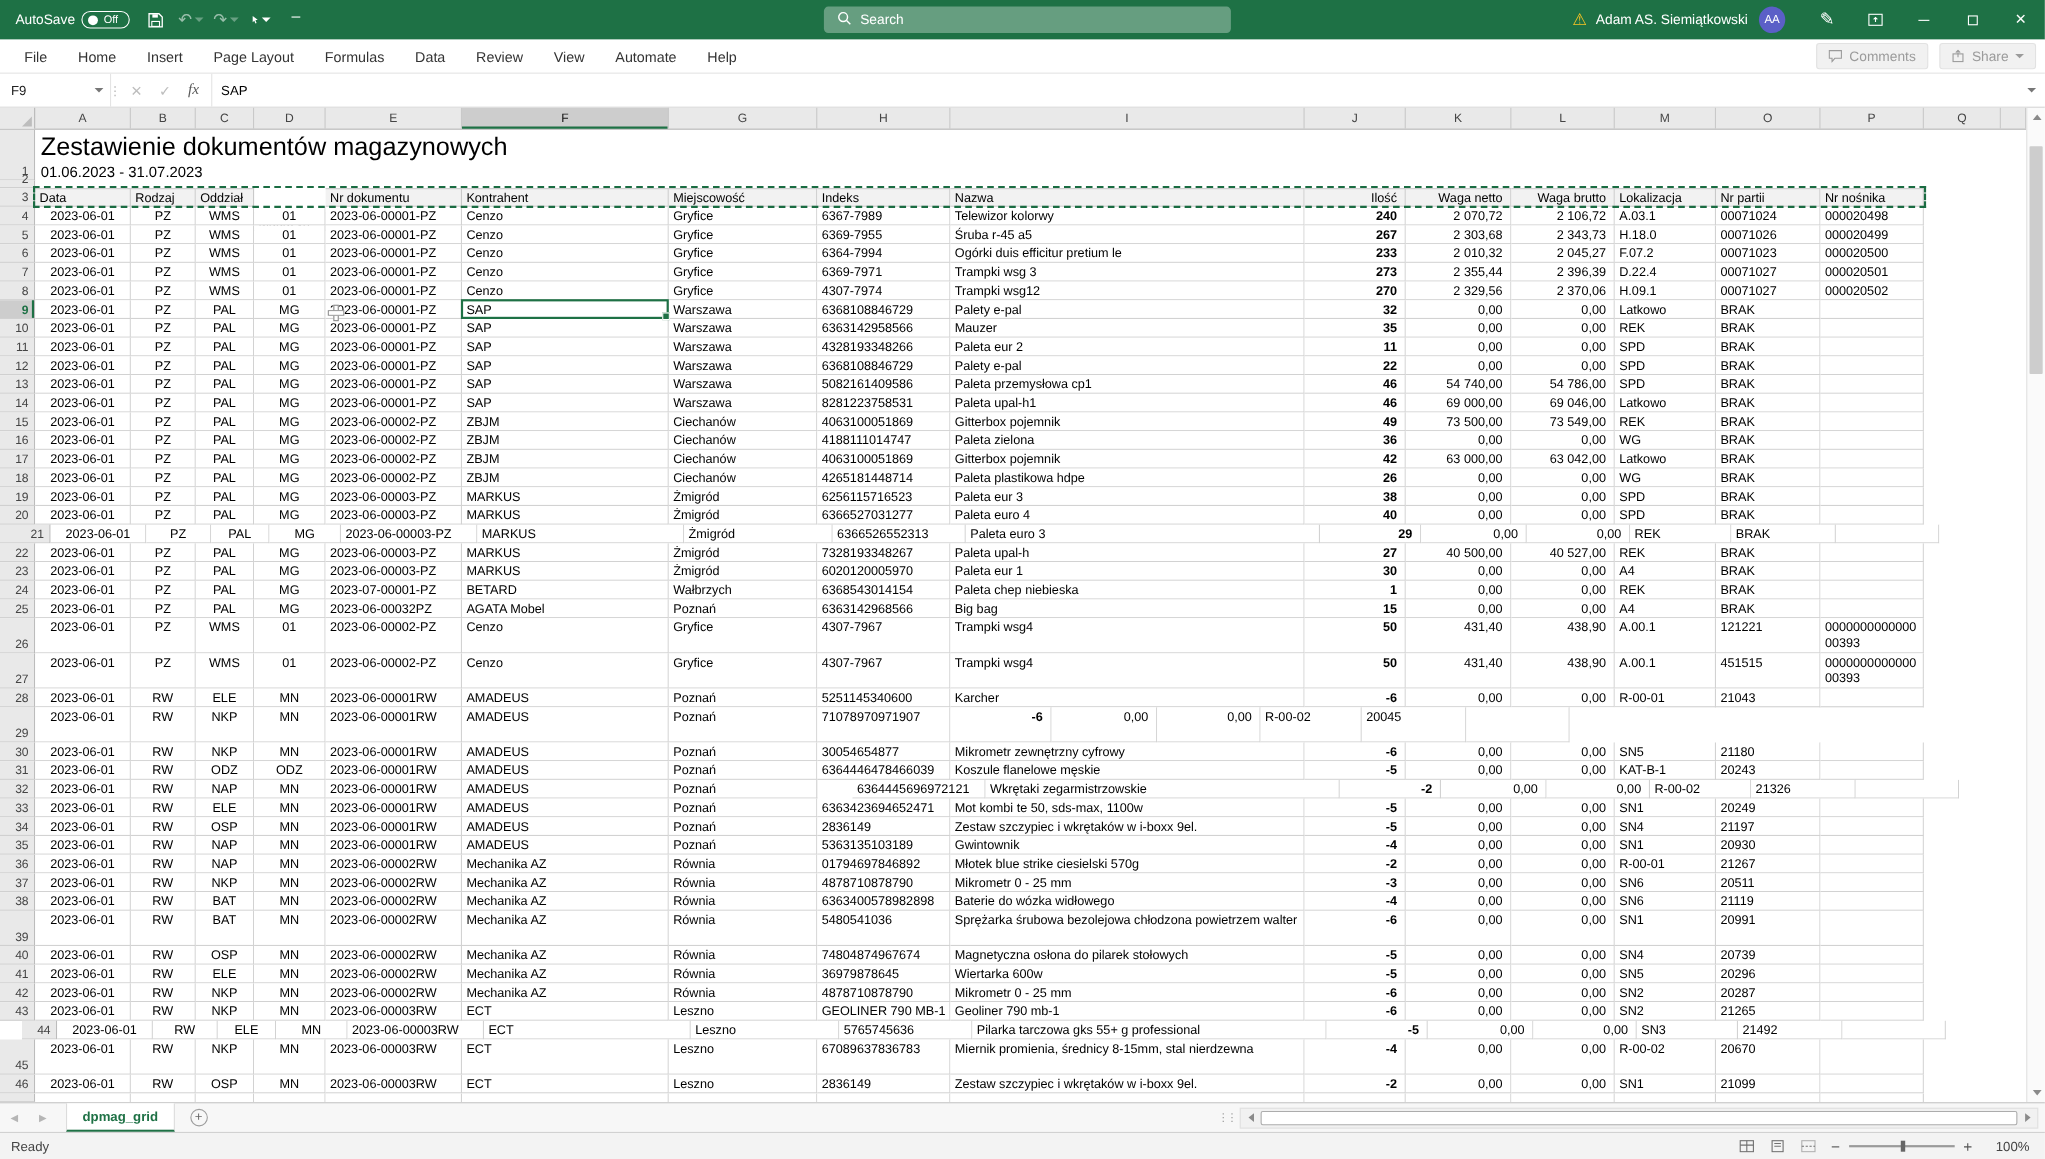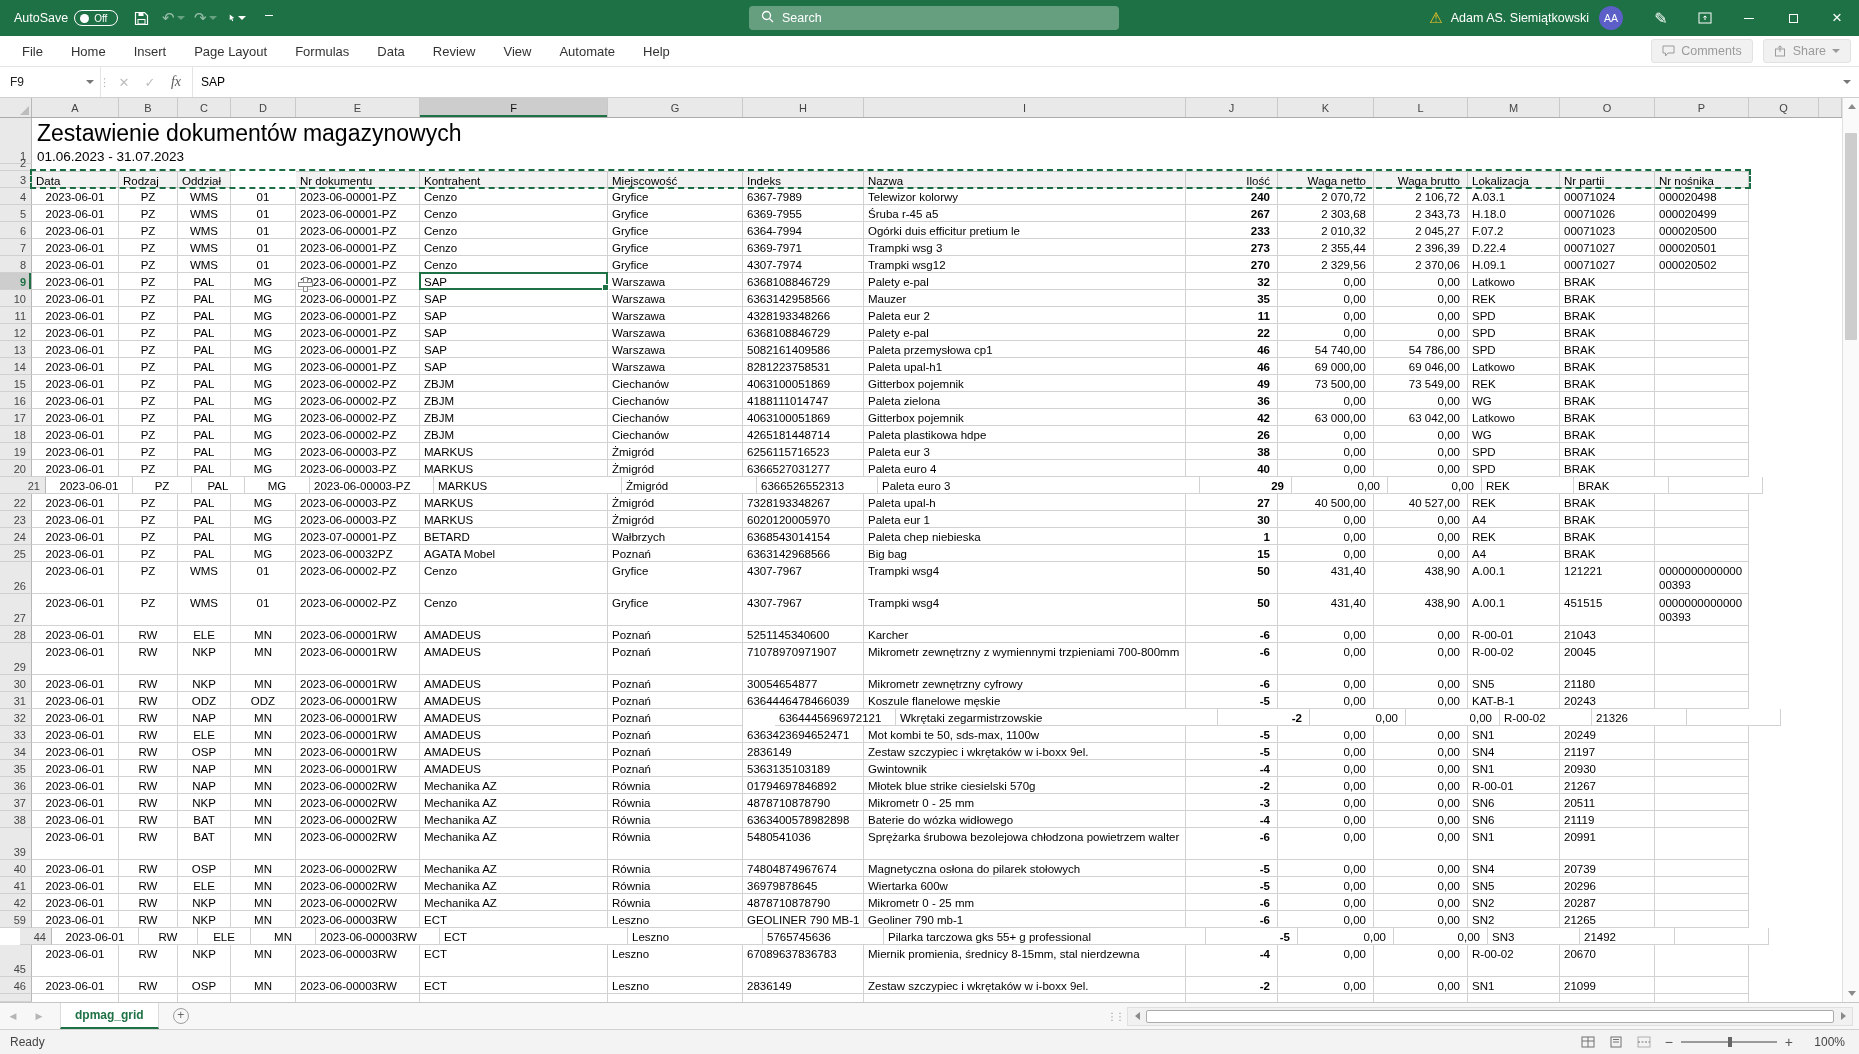--- a/index.html
+++ b/index.html
@@ -747,21 +747,20 @@
       <div class="grow" style="height: 32px;">
         <div class="rh" style="height: 32px;">29</div>
         <div class="c a-c" style="width: 87px; height: 32px;">2023-06-01</div>
         <div class="c a-c" style="width: 59px; height: 32px;">RW</div>
         <div class="c a-c" style="width: 53px; height: 32px;">NKP</div>
         <div class="c a-c" style="width: 65px; height: 32px;">MN</div>
         <div class="c a-l" style="width: 124px; height: 32px;">2023-06-00001RW</div>
         <div class="c a-l" style="width: 188px; height: 32px;">AMADEUS</div>
         <div class="c a-l" style="width: 135px; height: 32px;">Poznań</div>
         <div class="c a-l" style="width: 121px; height: 32px;">71078970971907</div>
-        <div class="c a-l wrapc" style="width: 322px; height: 32px;">Mikrometr zewnętrzny z wymiennymi trzpieniami 700-800mm</div>
         <div class="c a-rb" style="width: 92px; height: 32px;">-6</div>
         <div class="c a-r" style="width: 96px; height: 32px;">0,00</div>
         <div class="c a-r" style="width: 94px; height: 32px;">0,00</div>
         <div class="c a-l" style="width: 92px; height: 32px;">R-00-02</div>
         <div class="c a-l" style="width: 95px; height: 32px;">20045</div>
         <div class="c a-l wrapb" style="width: 94px; height: 32px;"></div>
         <div class="freec" style="width: 70px; height: 32px;"></div>
       </div>
       <div class="grow" style="height: 17px;">
         <div class="rh" style="height: 17px;">30</div>
@@ -1004,21 +1003,21 @@
         <div class="c a-l wrapc" style="width: 322px; height: 17px;">Mikrometr 0 - 25 mm</div>
         <div class="c a-rb" style="width: 92px; height: 17px;">-6</div>
         <div class="c a-r" style="width: 96px; height: 17px;">0,00</div>
         <div class="c a-r" style="width: 94px; height: 17px;">0,00</div>
         <div class="c a-l" style="width: 92px; height: 17px;">SN2</div>
         <div class="c a-l" style="width: 95px; height: 17px;">20287</div>
         <div class="c a-l wrapb" style="width: 94px; height: 17px;"></div>
         <div class="freec" style="width: 70px; height: 17px;"></div>
       </div>
       <div class="grow" style="height: 17px;">
-        <div class="rh" style="height: 17px;">59</div>
+        <div class="rh" style="height: 17px;">43</div>
         <div class="c a-c" style="width: 87px; height: 17px;">2023-06-01</div>
         <div class="c a-c" style="width: 59px; height: 17px;">RW</div>
         <div class="c a-c" style="width: 53px; height: 17px;">NKP</div>
         <div class="c a-c" style="width: 65px; height: 17px;">MN</div>
         <div class="c a-l" style="width: 124px; height: 17px;">2023-06-00003RW</div>
         <div class="c a-l" style="width: 188px; height: 17px;">ECT</div>
         <div class="c a-l" style="width: 135px; height: 17px;">Leszno</div>
         <div class="c a-l" style="width: 121px; height: 17px;">GEOLINER 790 MB-1</div>
         <div class="c a-l wrapc" style="width: 322px; height: 17px;">Geoliner 790 mb-1</div>
         <div class="c a-rb" style="width: 92px; height: 17px;">-6</div>

